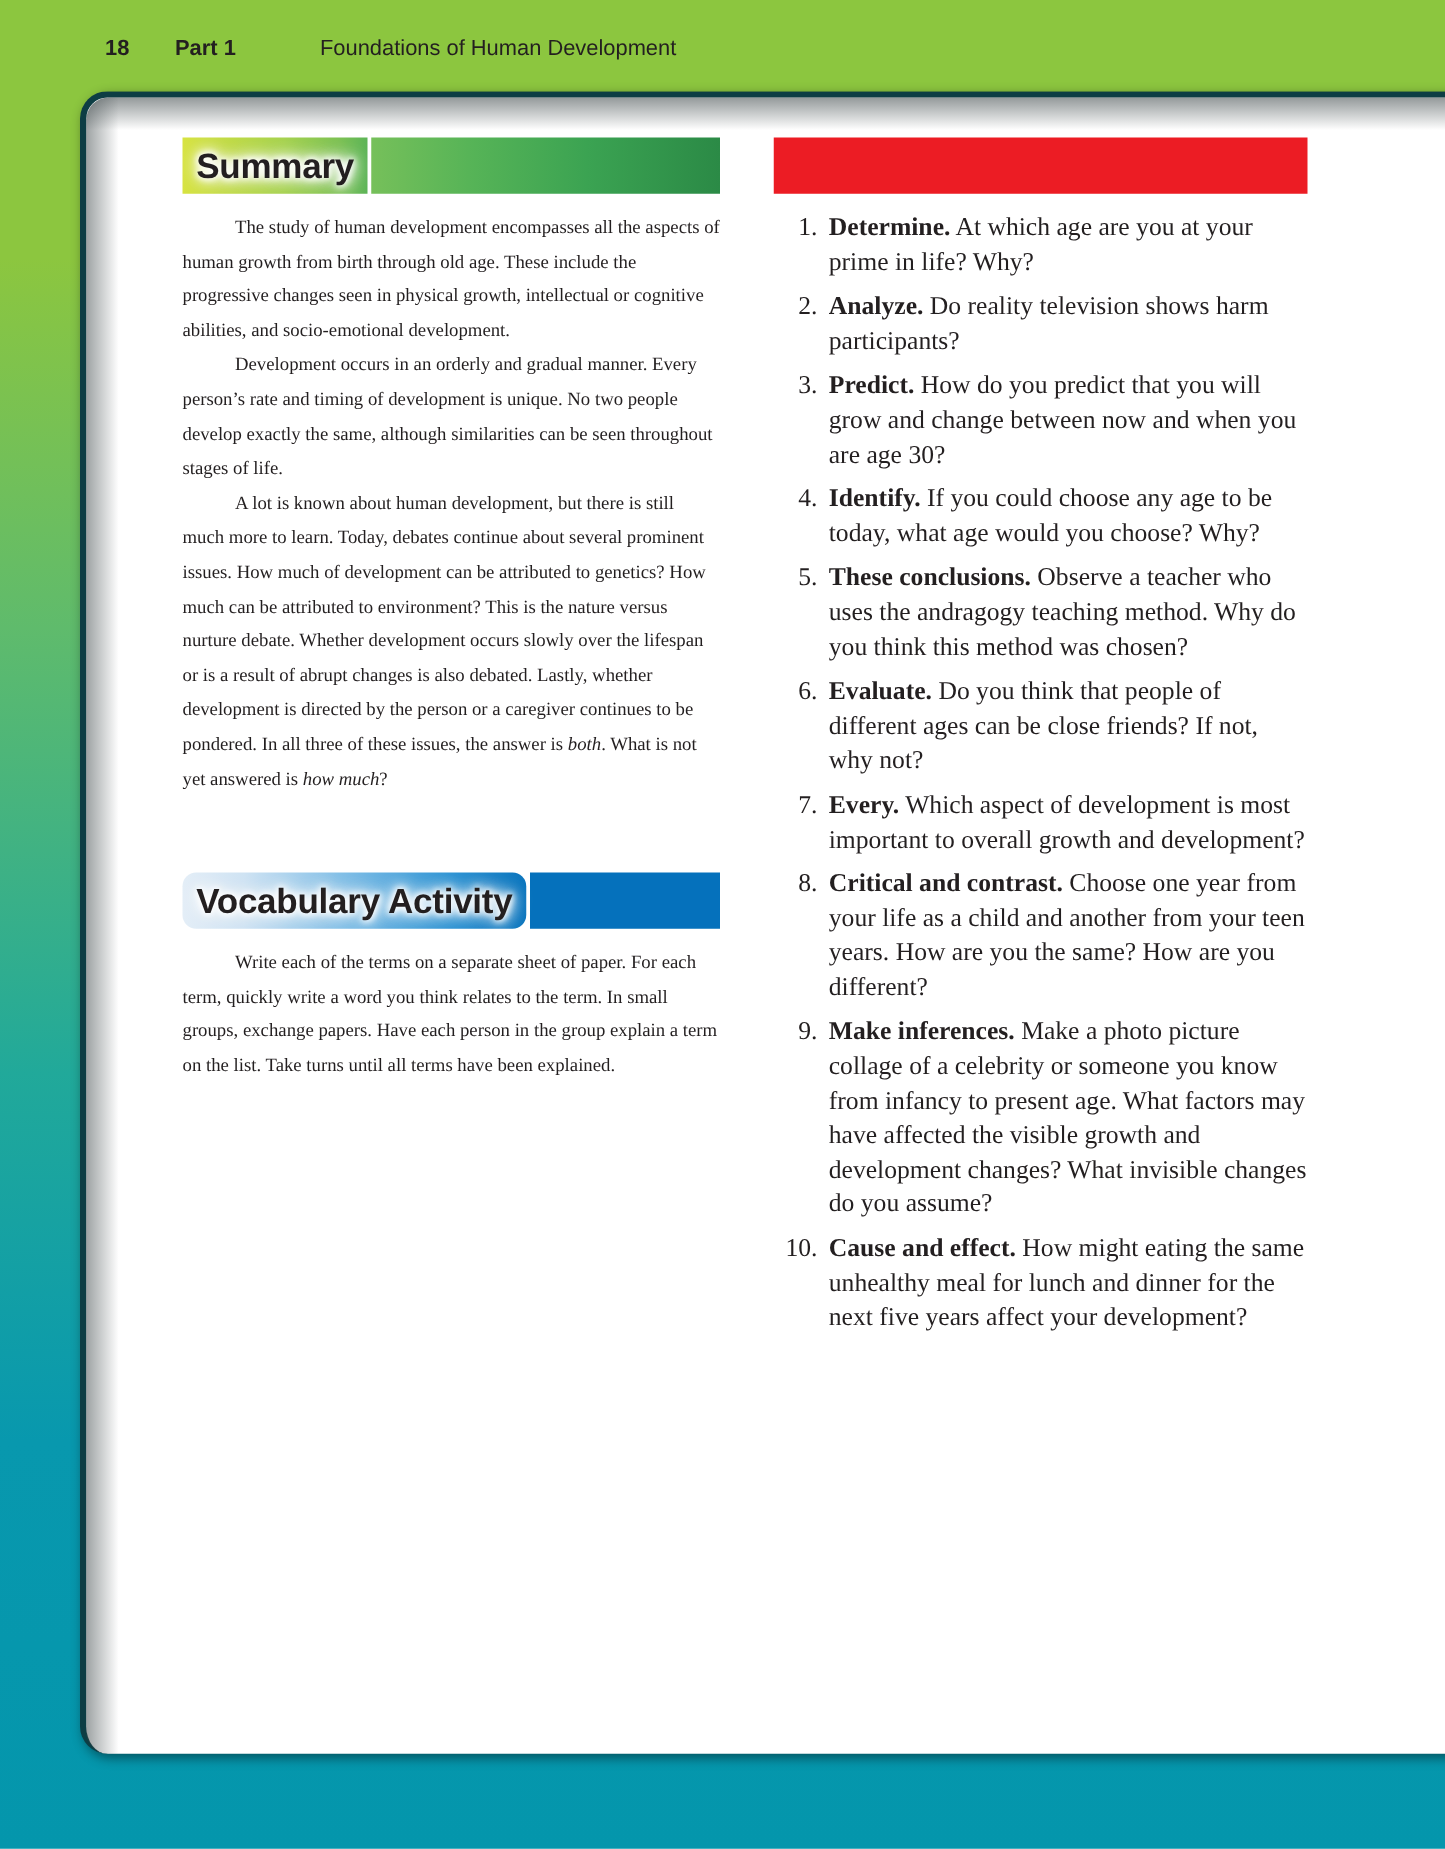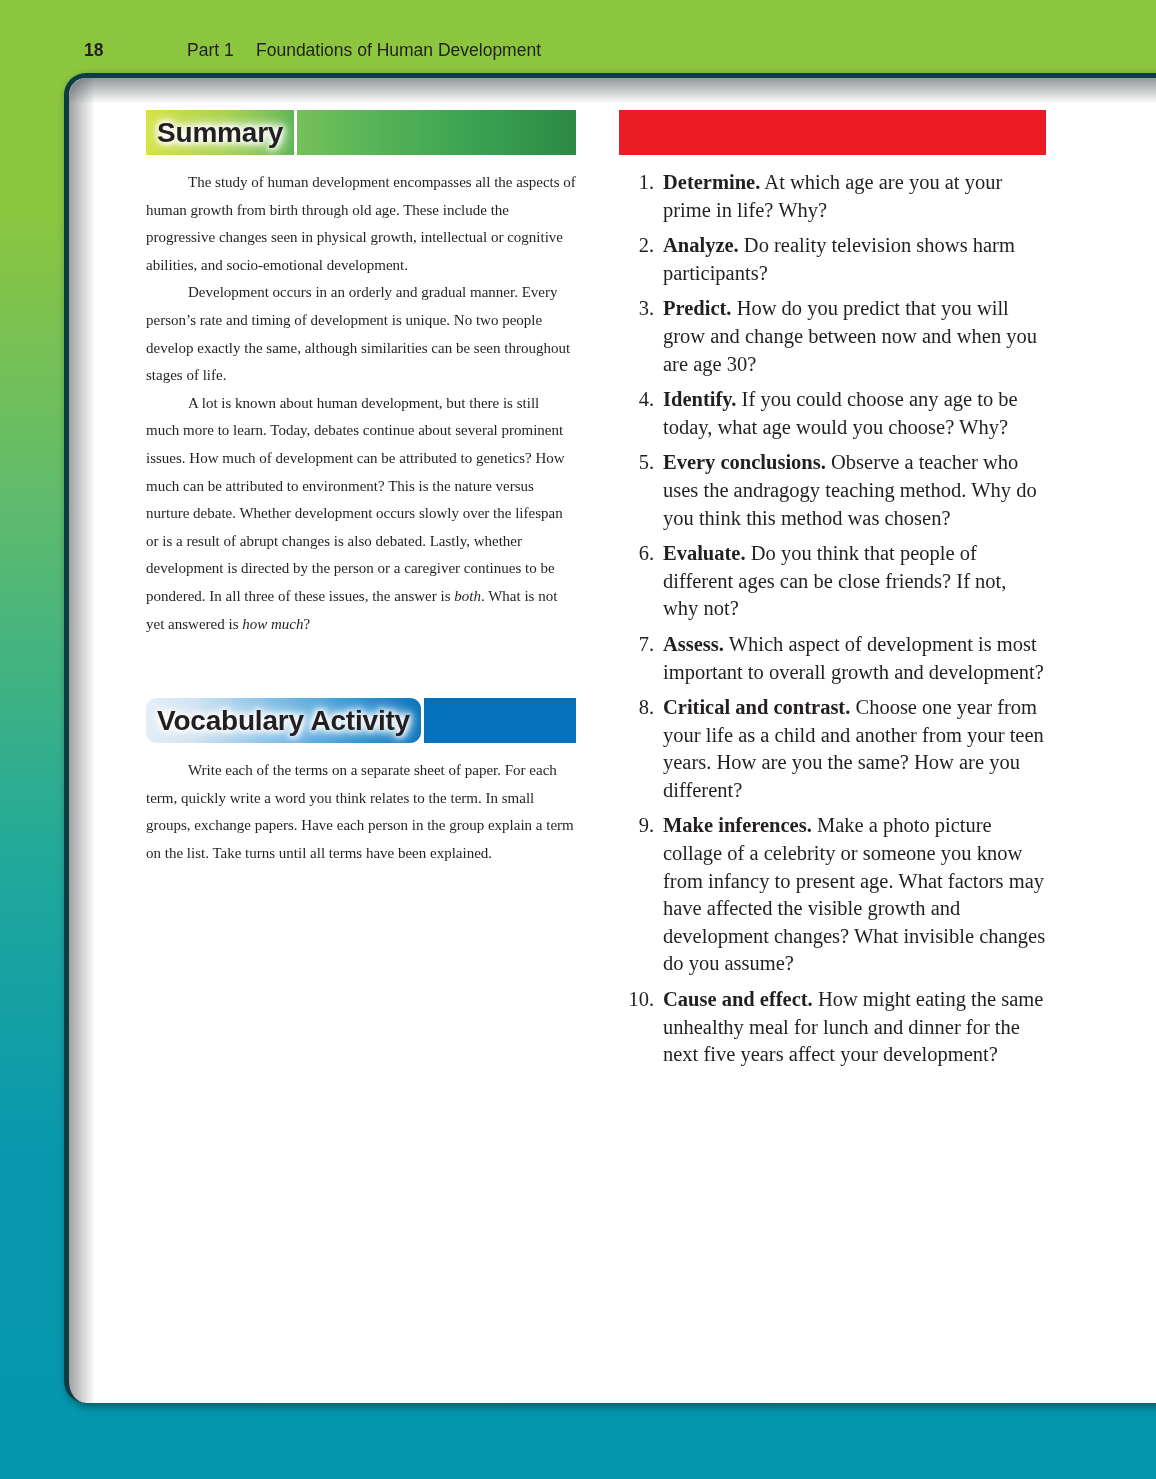--- a/index.html
+++ b/index.html
@@ -19,40 +19,39 @@
     width: 1156px;
     height: 1479px;
     background: linear-gradient(to bottom, #8CC63F 0%, #8CC63F 14%, #5FBB6C 34%, #21A99A 58%, #0898AE 78%, #0496AC 100%);
     overflow: hidden;
   }
 
   
   #runhead {
     position: absolute;
     left: 0;
-    top: 40px;
+    top: 28px;
     width: 1056px;
     height: 28px;
     font-family: "Liberation Sans", sans-serif;
     font-size: 17.5px;
     color: #231f20;
     white-space: nowrap;
   }
   #runhead .pgnum {
     position: absolute;
     left: 84px;
     top: 0;
     font-weight: bold;
   }
   #runhead .part {
     position: absolute;
     left: 140px;
     top: 0;
-    font-weight: normal;
-    margin-left: 47px;
+    font-weight: bold;
   }
   #runhead .parttitle {
     position: absolute;
     left: 256px;
     top: 0;
     font-weight: normal;
   }
 
   
   #panel {
@@ -253,23 +252,23 @@
 
       <div class="sechead head-critical">
         <div class="bar"></div>
       </div>
 
       <ol class="ctlist" id="ct-list">
           <li><span class="num">1.</span><span class="term">Determine.</span><span> At which age are you at your prime in life? Why?</span></li>
           <li><span class="num">2.</span><span class="term">Analyze.</span><span> Do reality television shows harm participants?</span></li>
           <li><span class="num">3.</span><span class="term">Predict.</span><span> How do you predict that you will grow and change between now and when you are age 30?</span></li>
           <li><span class="num">4.</span><span class="term">Identify.</span><span> If you could choose any age to be today, what age would you choose? Why?</span></li>
-          <li><span class="num">5.</span><span class="term">Every conclusions.</span><span> Observe a teacher who uses the andragogy teaching method. Why do you think this method was chosen?</span></li>
+          <li><span class="num">5.</span><span class="term">These conclusions.</span><span> Observe a teacher who uses the andragogy teaching method. Why do you think this method was chosen?</span></li>
           <li><span class="num">6.</span><span class="term">Evaluate.</span><span> Do you think that people of different ages can be close friends? If not, why not?</span></li>
-          <li><span class="num">7.</span><span class="term">Assess.</span><span> Which aspect of development is most important to overall growth and development?</span></li>
+          <li><span class="num">7.</span><span class="term">Every.</span><span> Which aspect of development is most important to overall growth and development?</span></li>
           <li><span class="num">8.</span><span class="term">Critical and contrast.</span><span> Choose one year from your life as a child and another from your teen years. How are you the same? How are you different?</span></li>
           <li><span class="num">9.</span><span class="term">Make inferences.</span><span> Make a photo picture collage of a celebrity or someone you know from infancy to present age. What factors may have affected the visible growth and development changes? What invisible changes do you assume?</span></li>
           <li><span class="num">10.</span><span class="term">Cause and effect.</span><span> How might eating the same unhealthy meal for lunch and dinner for the next five years affect your development?</span></li>
         </ol>
     </div>
 
   </div>
 </div>
 
 </body></html>

